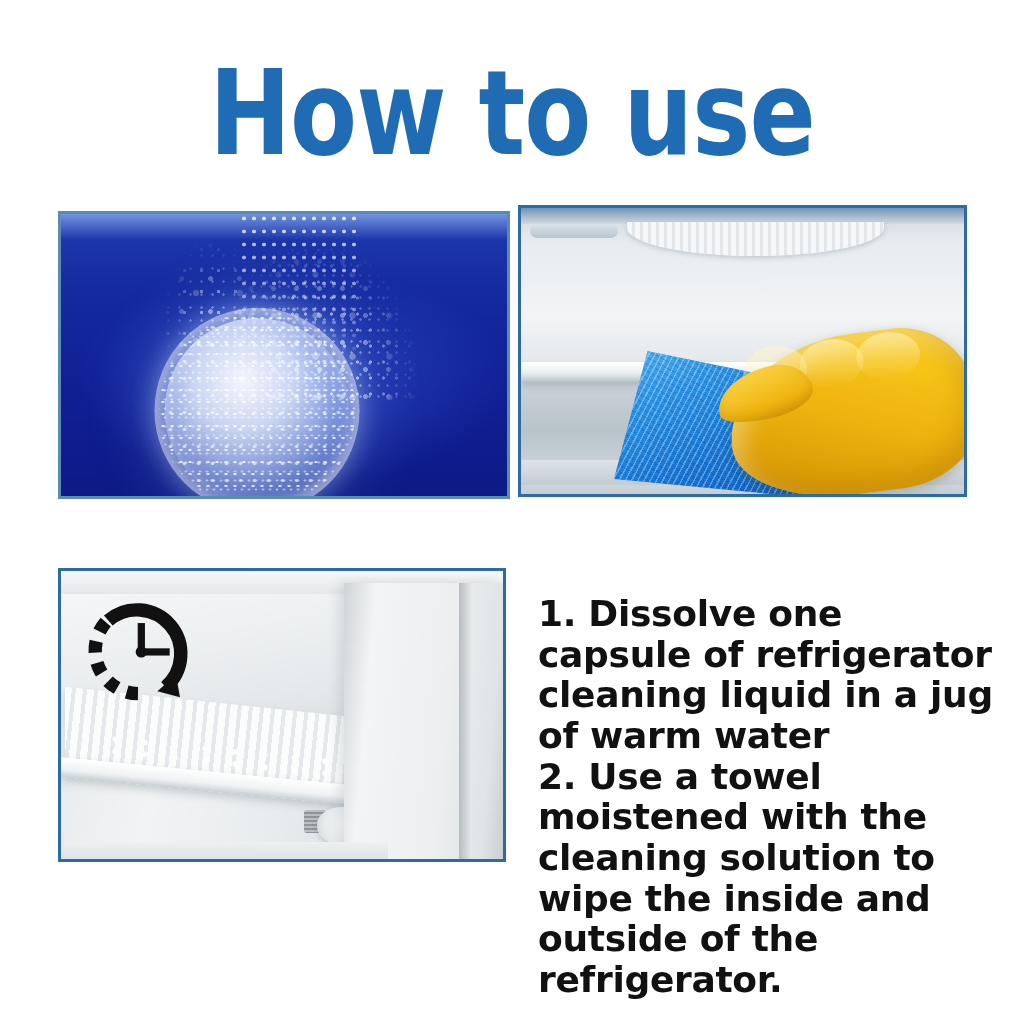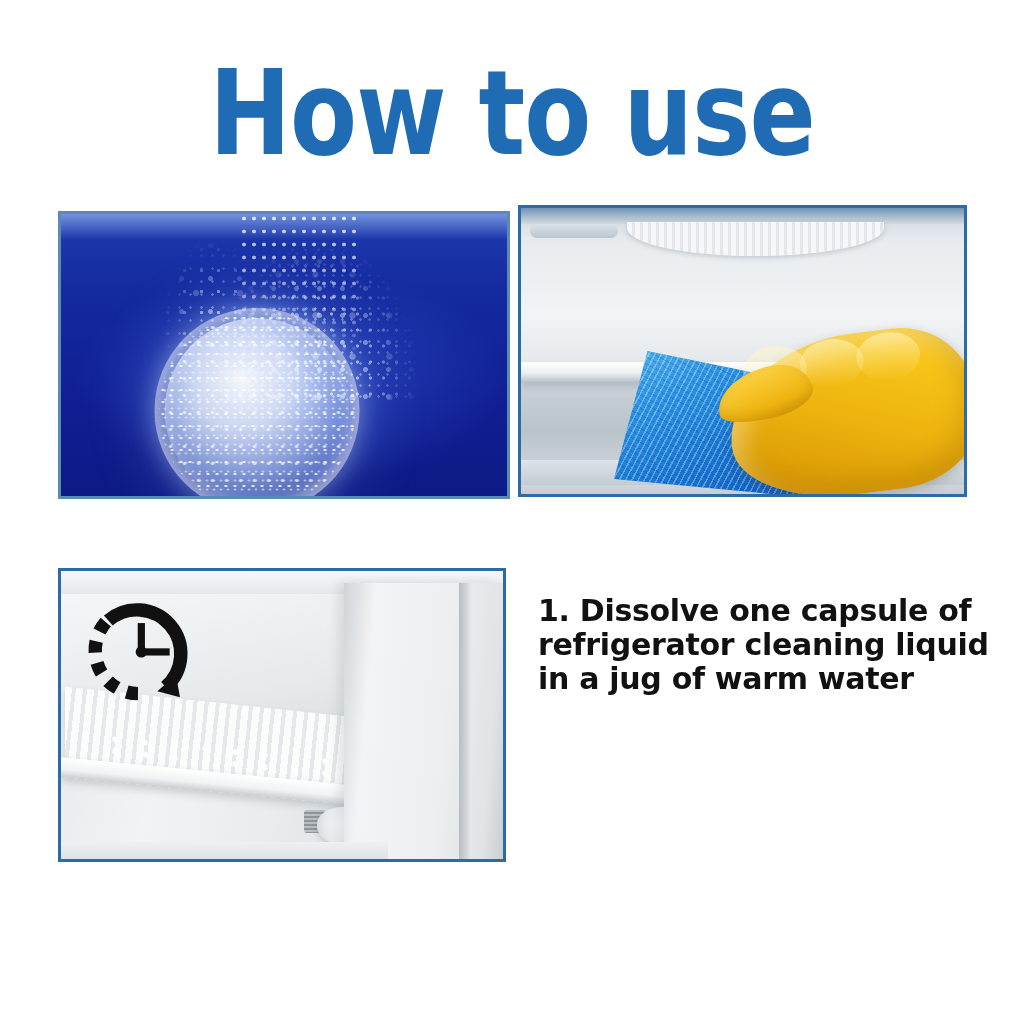--- a/index.html
+++ b/index.html
@@ -208,21 +208,21 @@
   .clock-icon{ position:absolute; left:4.5%; top:6%; width:28%; height:auto; }
 
   
   #steps{
     position:absolute;
     left:538px; top:594px;
     width:460px;
     color:#111111;
     font-family:"DejaVu Sans","Liberation Sans", sans-serif;
     font-weight:bold;
-    font-size:30px;
+    font-size:36px;
     line-height:1.13;
     letter-spacing:-0.3px;
   }
   #steps .step{ white-space:pre-wrap; }
 </style>
 </head>
 <body>
 
 <div id="title">How to use</div>
 
@@ -284,13 +284,14 @@
 
       <path d="M 58.5 34 L 58.5 62" stroke="#111111" stroke-width="7" stroke-linecap="butt" fill="none"></path>
       <path d="M 58.5 62 L 86 62" stroke="#111111" stroke-width="7" stroke-linecap="butt" fill="none"></path>
       <circle cx="58.5" cy="62" r="5.5" fill="#111111"></circle>
     </svg>
   </div>
 </div>
 
 <div id="steps">
   <div class="step">1. Dissolve one capsule of refrigerator cleaning liquid in a jug of warm water</div>
+  <div class="step">2. Use a towel moistened with the cleaning solution to wipe the inside and outside of the refrigerator.</div>
 </div>
 
 </body></html>

